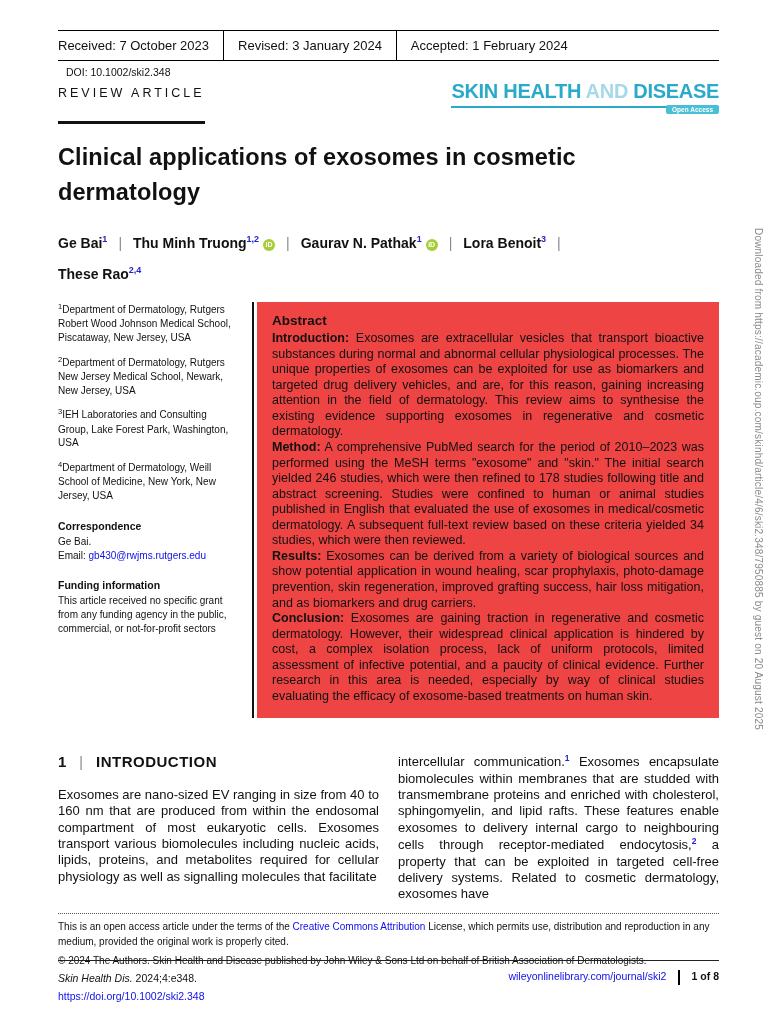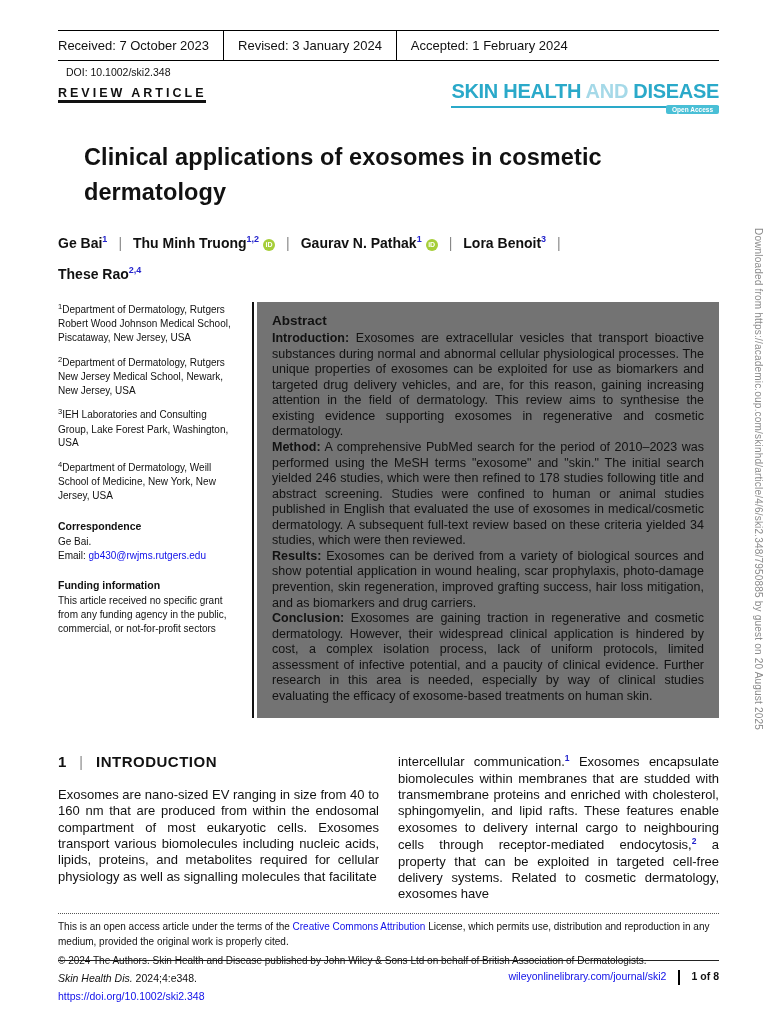--- a/index.html
+++ b/index.html
@@ -26,55 +26,55 @@
     margin-right:14px;
     white-space:nowrap;
   }
   .dates-box .date-item:last-child { border-right:none; }
 
   .doi-line { top:66px; left:58px; font-size:10.5px;margin-left:8px; }
 
   
   .header-row { top:86px; left:58px; width:661px; display:flex; justify-content:space-between; align-items:flex-start; }
   .article-type {
-    font-size:12.5px; font-weight:bold; letter-spacing:3px;
-    border-bottom:3px solid #111; padding-bottom:0; display:inline-block;
+    font-size:12.5px; font-weight:normal; letter-spacing:3px;
+    border-bottom:3px solid #111; padding-bottom:21px; display:inline-block;
   }
   .logo { position:relative; border-bottom:2px solid #2aa9c9; padding-bottom:3px; margin-top:-6px; }
   .logo .logo-text { font-size:20px; font-weight:bold; letter-spacing:-0.3px; color:#2aa9c9; white-space:nowrap; }
   .logo .logo-and { color:#a5d9e8; }
   .logo .oa-badge {
     position:absolute; right:0; bottom:-8px;
     background:#49bfd6; color:#ffffff;
     font-size:6.5px; font-weight:bold;
     padding:1px 6px; border-radius:2px; white-space:nowrap;
   }
 
   
-  .paper-title { top:140px; left:58px; width:590px; font-size:23.5px; font-weight:bold; line-height:1.5; letter-spacing:0.1px;margin-left:26px; }
+  .paper-title { top:140px; left:58px; width:590px; font-size:23.5px; font-weight:bold; line-height:1.5; letter-spacing:0.1px; }
   .authors { top:228px; left:58px; width:645px; font-size:14px; font-weight:bold; line-height:2.2; }
   .authors sup { color:#2222cc; font-size:9px; font-weight:bold; }
   .author-sep { color:#888888; font-weight:400; margin:0 11px; }
   .orcid {
     display:inline-block; width:12px; height:12px; border-radius:50%;
     background:#a6ce39; color:#ffffff; font-size:7px; font-weight:bold;
     text-align:center; line-height:12px; margin-left:4px; vertical-align:1px;
   }
 
   
   .main-area { top:302px; left:58px; width:661px; display:flex; align-items:stretch; }
   .affil-col { width:194px; padding-right:12px; flex-shrink:0; }
   .v-divider { width:2px; background:#111; flex-shrink:0; }
   .affil { font-size:10px; line-height:1.38; margin-bottom:10px; }
   .affil sup { font-size:7.5px; }
   .side-heading { font-size:10.5px; font-weight:bold; margin-top:17px; margin-bottom:3px; }
   .side-text { font-size:10px; line-height:1.38; }
   .link { color:#0f0fe8; text-decoration:none; cursor:pointer; }
 
-  .abstract-box { flex:1; margin-left:3px; background:#737373; padding:11px 15px 13px 15px; }
+  .abstract-box { flex:1; margin-left:3px; background:#ef4444; padding:11px 15px 13px 15px; }
   .abstract-heading { font-size:13.5px; font-weight:bold; margin-bottom:3px; }
   .abstract-box p { font-size:12.5px; line-height:1.245; text-align:justify; }
 
   
   .section-area { top:753px; left:58px; width:661px; display:flex; gap:19px; }
   .section-col { width:321px; }
   .section-heading { display:flex; align-items:baseline; font-size:15px; font-weight:bold; margin-bottom:17px; }
   .section-heading .sep { color:#888888; font-weight:400; margin:0 13px; font-size:14px; }
   .section-heading .h-label { letter-spacing:0.5px; }
   .body-text { font-size:13px; line-height:1.255; text-align:justify; }

